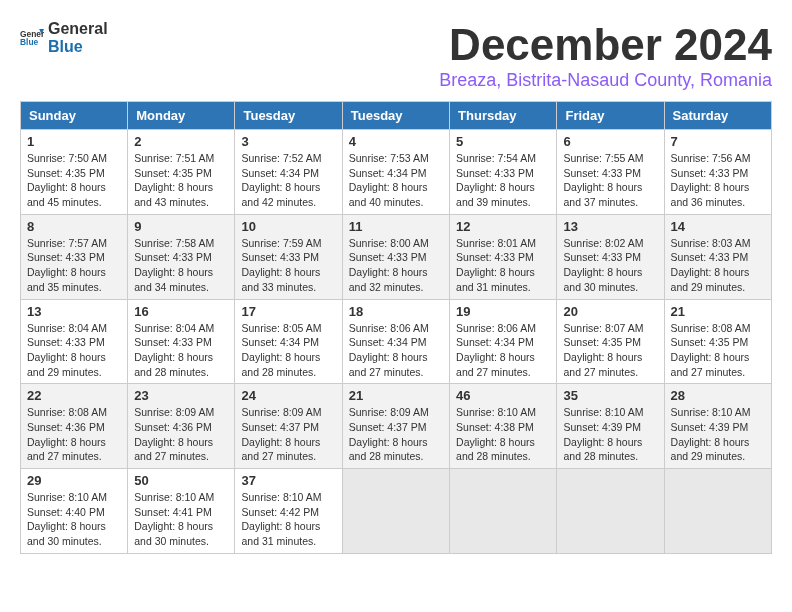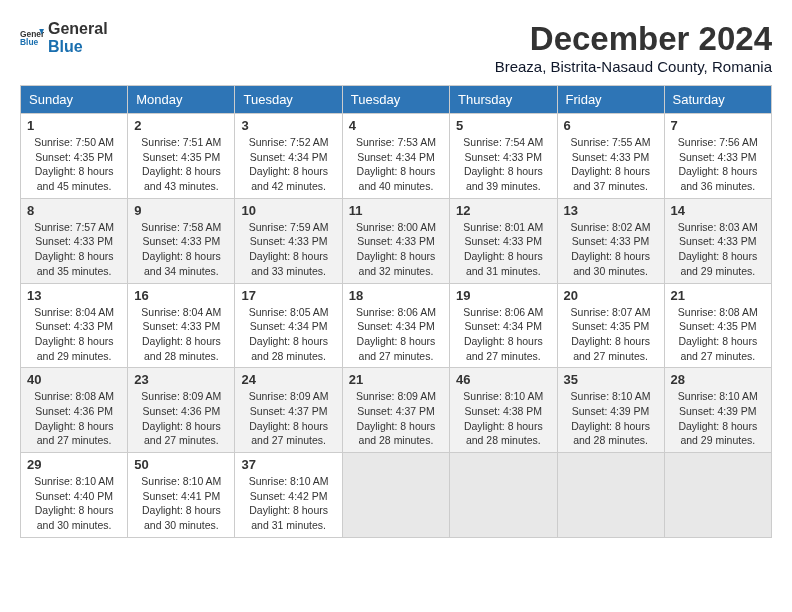--- a/index.html
+++ b/index.html
@@ -22,40 +22,40 @@
       gap: 4px;
     }
     .logo-icon {
       width: 24px;
       height: 24px;
     }
     .title-section {
       text-align: right;
     }
     .month-year {
-      font-size: 33px;
+      font-size: 44px;
       font-weight: bold;
       color: #333;
     }
     .location {
-      font-size: 15px;
-      color: #0f172a;
+      font-size: 18px;
+      color: #8b5cf6;
     }
     .calendar {
       width: 100%;
       border-collapse: collapse;
       font-size: 11px;
     }
     .calendar th {
       background-color: #2e75b6;
       color: #fff;
       text-align: left;
       padding: 6px 8px;
       font-size: 13px;
-      font-weight: normal;
+      font-weight: bold;
       border: 1px solid #ccc;
     }
     .calendar td {
       border: 1px solid #ccc;
       vertical-align: top;
       padding: 4px 6px;
       width: 108px;
       min-height: 80px;
     }
     .calendar tr:nth-child(even) td {
@@ -68,21 +68,20 @@
       font-size: 13px;
       font-weight: bold;
       color: #333;
       display: block;
       margin-bottom: 2px;
     }
     .day-info {
       font-size: 10.5px;
       color: #333;
       line-height: 1.4;
-      text-align: center;
     }
     .empty-cell {
       background-color: #e8e8e8 !important;
     }
   </style>
 </head>
 <body>
 
 <div class="header-section">
   <div class="logo">
@@ -200,21 +199,21 @@
           <span class="day-num">20</span>
           <div class="day-info">Sunrise: 8:07 AM<br>Sunset: 4:35 PM<br>Daylight: 8 hours and 27 minutes.</div>
         </td>
         <td>
           <span class="day-num">21</span>
           <div class="day-info">Sunrise: 8:08 AM<br>Sunset: 4:35 PM<br>Daylight: 8 hours and 27 minutes.</div>
         </td>
       </tr>
       <tr>
         <td>
-          <span class="day-num">40</span>
+          <span class="day-num">22</span>
           <div class="day-info">Sunrise: 8:08 AM<br>Sunset: 4:36 PM<br>Daylight: 8 hours and 27 minutes.</div>
         </td>
         <td>
           <span class="day-num">23</span>
           <div class="day-info">Sunrise: 8:09 AM<br>Sunset: 4:36 PM<br>Daylight: 8 hours and 27 minutes.</div>
         </td>
         <td>
           <span class="day-num">24</span>
           <div class="day-info">Sunrise: 8:09 AM<br>Sunset: 4:37 PM<br>Daylight: 8 hours and 27 minutes.</div>
         </td>

